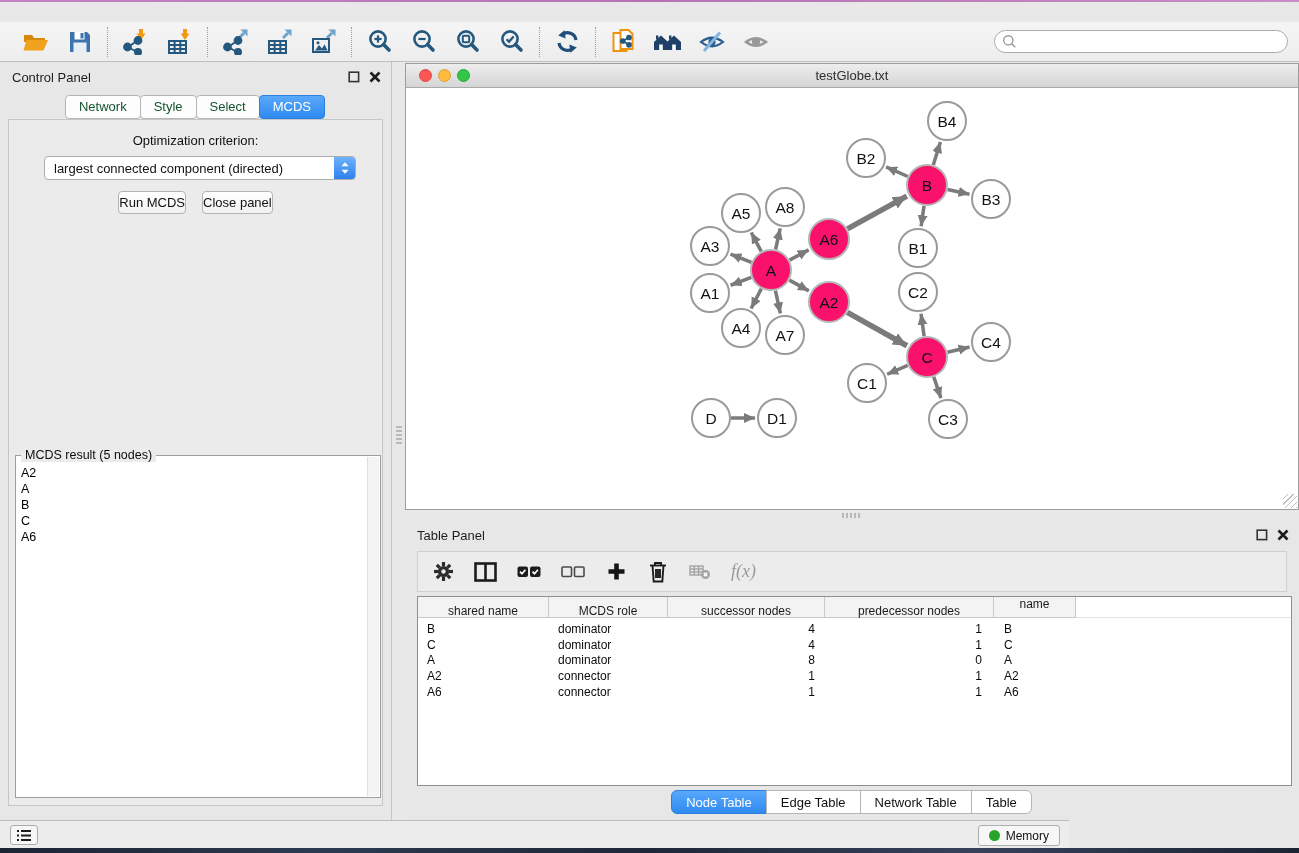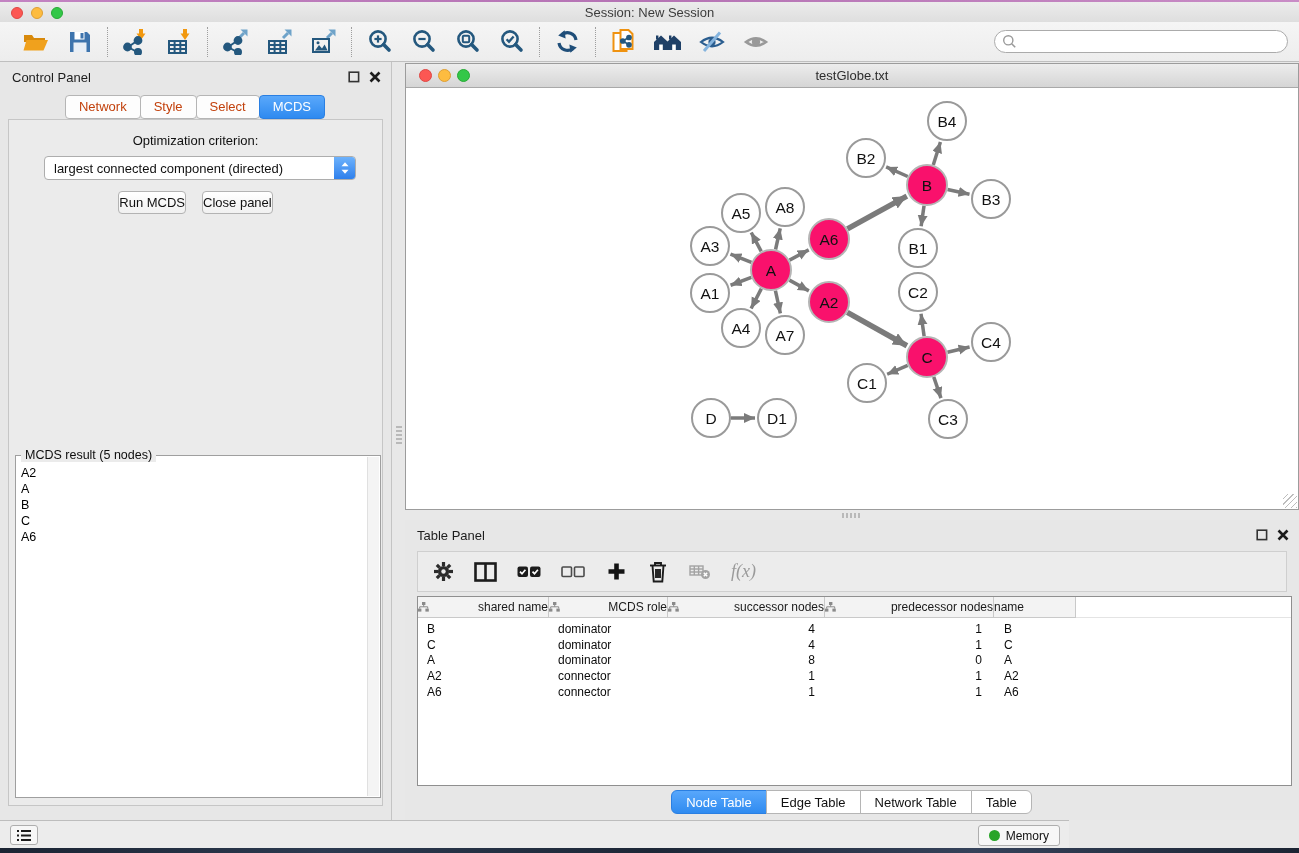--- a/index.html
+++ b/index.html
@@ -32,21 +32,21 @@
     background:#fff; border:1px solid #ababab; border-radius:12px;
     display:flex; align-items:center; padding-left:7px; }
   .searchbox input { border:none; outline:none; flex:1; height:18px; font-size:12px;
     font-family:"Liberation Sans", sans-serif; background:transparent; }
   
   .control-panel { position:absolute; left:0; top:62px; width:392px; height:758px;
     background:#e7e7e7; border-right:1px solid #c4c4c4; }
   .panel-title { position:absolute; left:12px; top:8px; font-size:13px; color:#1d1d1d; }
   .panel-icons { position:absolute; right:10px; top:9px; display:flex; gap:9px; align-items:center; }
   .cp-tabs { position:absolute; left:0; right:0; top:33px; display:flex; justify-content:center; }
-  .cp-tab { font-size:13px; color:#c2410c; background:#fdfdfd; border:1px solid #b5b5b5;
+  .cp-tab { font-size:13px; color:#14532d; background:#fdfdfd; border:1px solid #b5b5b5;
     padding:3px 13px 4px; margin-left:-1px; border-radius:4px; position:relative; }
   .cp-tab.active { background:linear-gradient(#5aa8fb,#2e8af0); border-color:#2a7fe2;
     color:#fff; z-index:2; }
   .cp-body { position:absolute; left:8px; top:57px; width:375px; height:687px;
     background:#ebebeb; border:1px solid #c6c6c6; }
   .opt-label { position:absolute; left:0; right:0; top:13px; text-align:center;
     font-size:13px; color:#101010; }
   .dropdown { position:absolute; left:35px; top:36px; width:312px; height:24px;
     background:#fff; border:1px solid #adadad; border-radius:4px; }
   .dropdown .val { position:absolute; left:9px; top:4px; font-size:13px; color:#111; }
@@ -89,22 +89,22 @@
     background:#e7e7e7; }
   .tp-toolbar { position:absolute; left:12px; top:31px; width:870px; height:41px;
     background:#ececec; border:1px solid #cfcfcf; display:flex; align-items:center;
     gap:20px; padding-left:14px; }
   .tp-btn { display:flex; align-items:center; justify-content:center; min-width:22px; height:24px; }
   .fx-label { font-family:"Liberation Serif", serif; font-style:italic; font-size:18px; color:#9a9a9a; }
   .data-table { position:absolute; left:12px; top:76px; width:875px; height:190px;
     background:#fff; border:1px solid #8f8f8f; overflow:hidden; }
   .dt-header { display:flex; height:21px; }
   .dt-hcell { background:#f3f3f3; border-right:1px solid #c9c9c9; border-bottom:1px solid #c9c9c9;
-    display:flex; align-items:center; justify-content:space-between; gap:7px;
-    font-size:12px; color:#1a1a1a; }
+    display:flex; align-items:center; justify-content:flex-start; gap:7px;
+    font-size:12px; color:#1a1a1a;flex-direction:column; }
   .dt-hfill { flex:1; border-bottom:1px solid #e4e4e4; background:#fff; }
   .dt-rows { padding-top:3px; }
   .dt-row { display:flex; height:15.7px; font-size:12px; color:#0b0b0b; align-items:center; }
   .c0 { width:131px; padding-left:9px; }
   .c1 { width:119px; padding-left:9px; }
   .c2 { width:157px; text-align:right; padding-right:10px; }
   .c3 { width:169px; text-align:right; padding-right:12px; }
   .c4 { width:82px; padding-left:10px; }
   .tp-tabs { position:absolute; left:0; right:0; top:270px; display:flex; justify-content:center; }
   .tp-tab { font-size:13px; color:#111; background:#fff; border:1px solid #b5b5b5;
@@ -125,28 +125,20 @@
   .wall-bottom { position:absolute; left:0; top:848px; width:1299px; height:5px;
     background:linear-gradient(90deg,#1b2433,#2c3a50,#1d2737,#35425a,#1b2433); }
 </style>
 </head>
 <body>
 
 <div class="screen">
 
   <div class="wall-top"></div>
 
-  <div class="titlebar">
-    <div class="lights">
-      <span class="light red"></span>
-      <span class="light yellow"></span>
-      <span class="light green"></span>
-    </div>
-    <div class="title-text">Session: New Session</div>
-  </div>
 
   <div class="toolbar">
     <div class="tgroup">
       <div class="tbtn">
         <svg width="27" height="24" viewBox="0 0 27 24">
           <path d="M2 5 h8 l2 3 h11 v4 H2 z" fill="#d8890b"></path>
           <path d="M4.5 10 h21.5 l-4.5 10.5 H1.5 z" fill="#f0a11d"></path>
         </svg>
       </div>
       <div class="tbtn">

